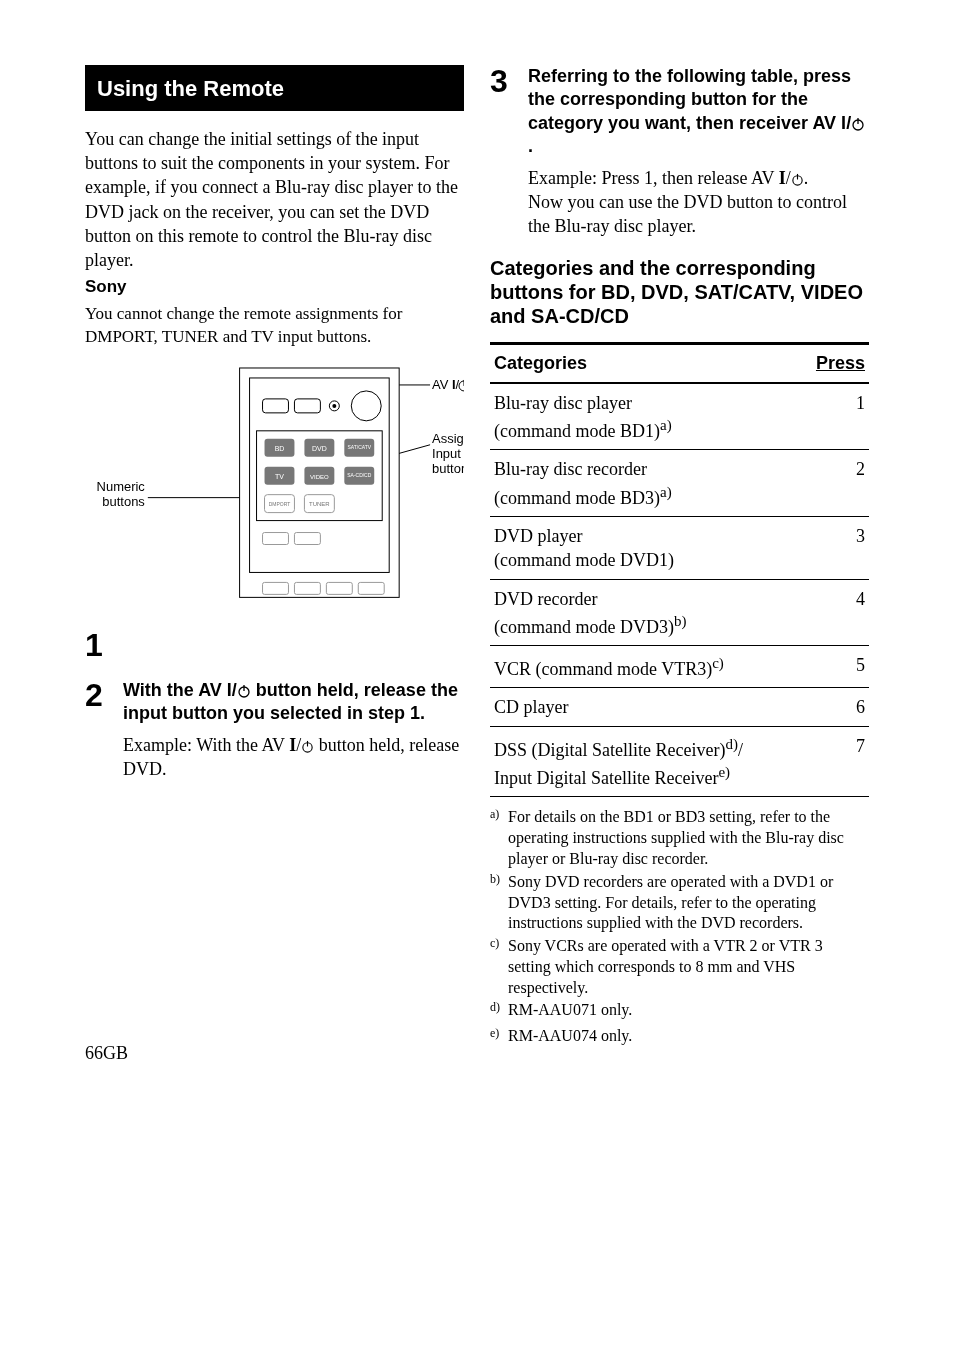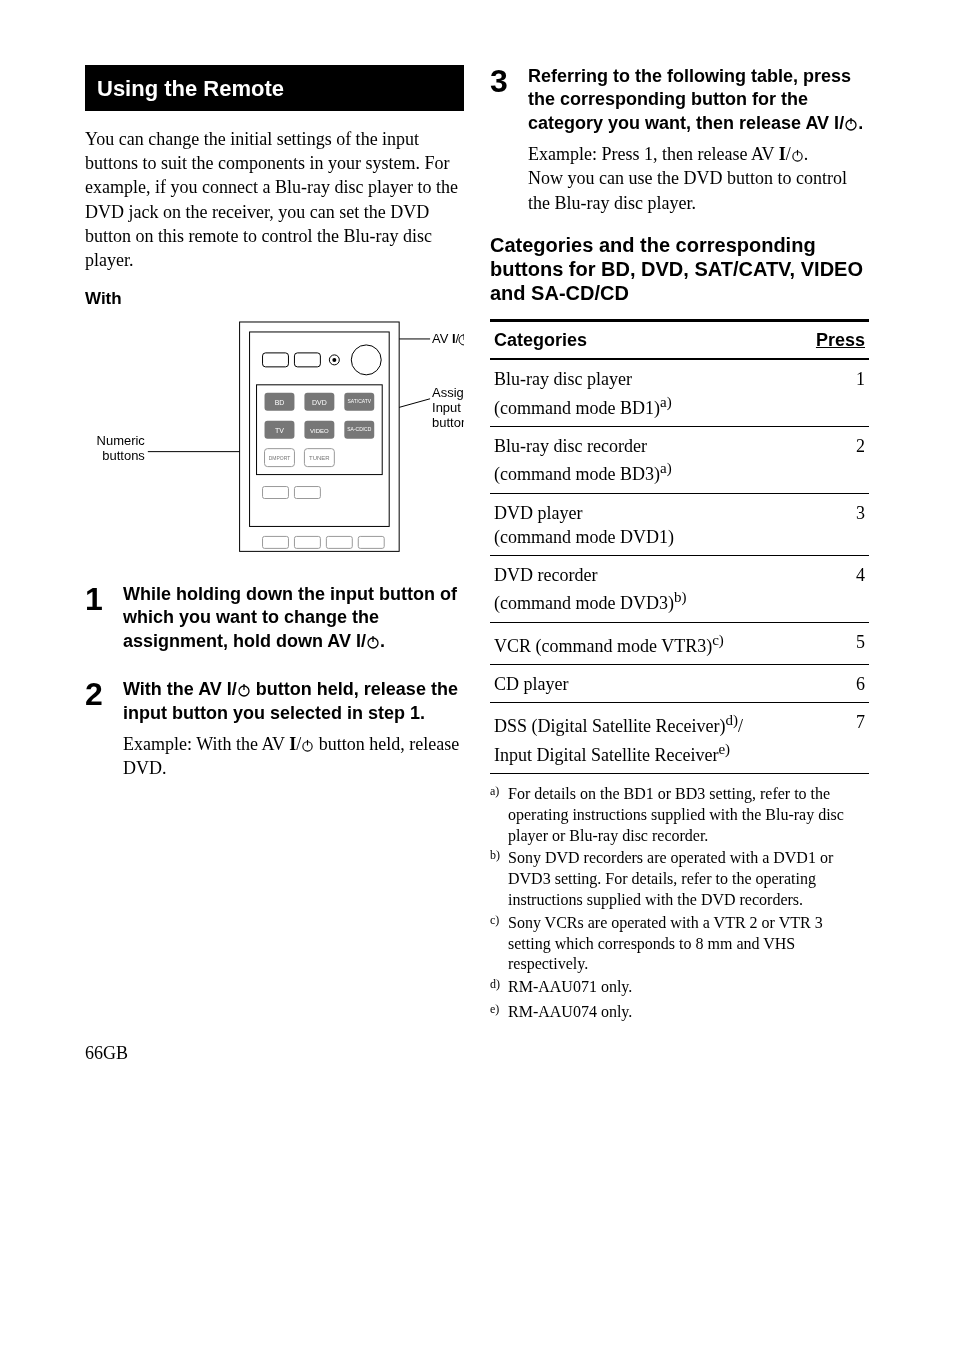--- a/index.html
+++ b/index.html
@@ -31,21 +31,21 @@
       border-top: 2px solid #000;
     }
     .main-title {
       font-family: Arial, Helvetica, sans-serif;
       font-weight: bold;
       font-size: 36px;
       line-height: 1.1;
       margin-bottom: 20px;
     }
     .body-text {
-      margin-bottom: 16px;
+      margin-bottom: 4px;
     }
     .note-heading {
       font-family: Arial, Helvetica, sans-serif;
       font-weight: bold;
       font-size: 17px;
       margin-bottom: 4px;
     }
     .note-text {
       font-size: 17px;
       margin-bottom: 14px;
@@ -132,21 +132,22 @@
 <body>
 
 <div class="columns">
 
   <div class="col">
     <div class="section-header">Using the Remote</div>
 
 
     <p class="body-text">You can change the initial settings of the input buttons to suit the components in your system. For example, if you connect a Blu-ray disc player to the DVD jack on the receiver, you can set the DVD button on this remote to control the Blu-ray disc player.</p>
 
-    <div class="note-heading">With</div>
+    <div class="note-heading">Sony</div>
+    <p class="note-text">You cannot change the remote assignments for DMPORT, TUNER and TV input buttons.</p>
 
     <div class="diagram-wrap">
       <svg viewBox="0 0 380 240" width="100%">
 
         <line x1="63" y1="135" x2="163" y2="135" stroke="#000" stroke-width="1"></line>
         <line x1="300" y1="22" x2="346" y2="22" stroke="#000" stroke-width="1"></line>
         <line x1="310" y1="92" x2="346" y2="82" stroke="#000" stroke-width="1"></line>
 
         <rect x="155" y="5" width="160" height="230" fill="#fff" stroke="#000" stroke-width="1"></rect>
         <rect x="165" y="15" width="140" height="195" fill="#fff" stroke="#000" stroke-width="1"></rect>
@@ -197,26 +198,20 @@
         </g>
         <text x="348" y="80" font-family="Arial" font-size="13" fill="#000">Assignable</text>
         <text x="348" y="95" font-family="Arial" font-size="13" fill="#000">Input</text>
         <text x="348" y="110" font-family="Arial" font-size="13" fill="#000">buttons</text>
       </svg>
     </div>
 
     <div class="step">
       <div class="step-num">1</div>
       <div class="step-body">
-        <div class="step-head">
-          <span>While holding down the input button of which you want to change the assignment, hold down AV </span><span>I</span><span>/</span><svg class="power-icon" width="14" height="14" viewBox="0 0 14 14">
-              <circle cx="7" cy="8" r="5" fill="none" stroke="#000" stroke-width="1.3"></circle>
-              <line x1="7" y1="1" x2="7" y2="7" stroke="#000" stroke-width="1.3"></line>
-            </svg><span>.</span>
-        </div>
       </div>
     </div>
 
     <div class="step">
       <div class="step-num">2</div>
       <div class="step-body">
         <div class="step-head">
           <span>With the AV </span><span>I</span><span>/</span><svg class="power-icon" width="14" height="14" viewBox="0 0 14 14">
               <circle cx="7" cy="8" r="5" fill="none" stroke="#000" stroke-width="1.3"></circle>
               <line x1="7" y1="1" x2="7" y2="7" stroke="#000" stroke-width="1.3"></line>
@@ -235,21 +230,21 @@
       <span class="n">66</span><span class="gb">GB</span>
     </div>
   </div>
 
   <div class="col">
 
     <div class="step">
       <div class="step-num">3</div>
       <div class="step-body">
         <div class="step-head">
-          <span>Referring to the following table, press the corresponding button for the category you want, then release AV </span><span>I</span><span>/</span><svg class="power-icon" width="14" height="14" viewBox="0 0 14 14">
+          <span>Referring to the following table, press the corresponding button for the category you want, then receiver AV </span><span>I</span><span>/</span><svg class="power-icon" width="14" height="14" viewBox="0 0 14 14">
               <circle cx="7" cy="8" r="5" fill="none" stroke="#000" stroke-width="1.3"></circle>
               <line x1="7" y1="1" x2="7" y2="7" stroke="#000" stroke-width="1.3"></line>
             </svg><span>.</span>
         </div>
         <div class="step-text">
           <span>Example: Press 1, then release AV </span><b>I</b><span>/</span><svg class="power-icon" width="13" height="13" viewBox="0 0 14 14">
               <circle cx="7" cy="8" r="5" fill="none" stroke="#000" stroke-width="1.2"></circle>
               <line x1="7" y1="1" x2="7" y2="7" stroke="#000" stroke-width="1.2"></line>
             </svg><span>.</span>
           <br>

